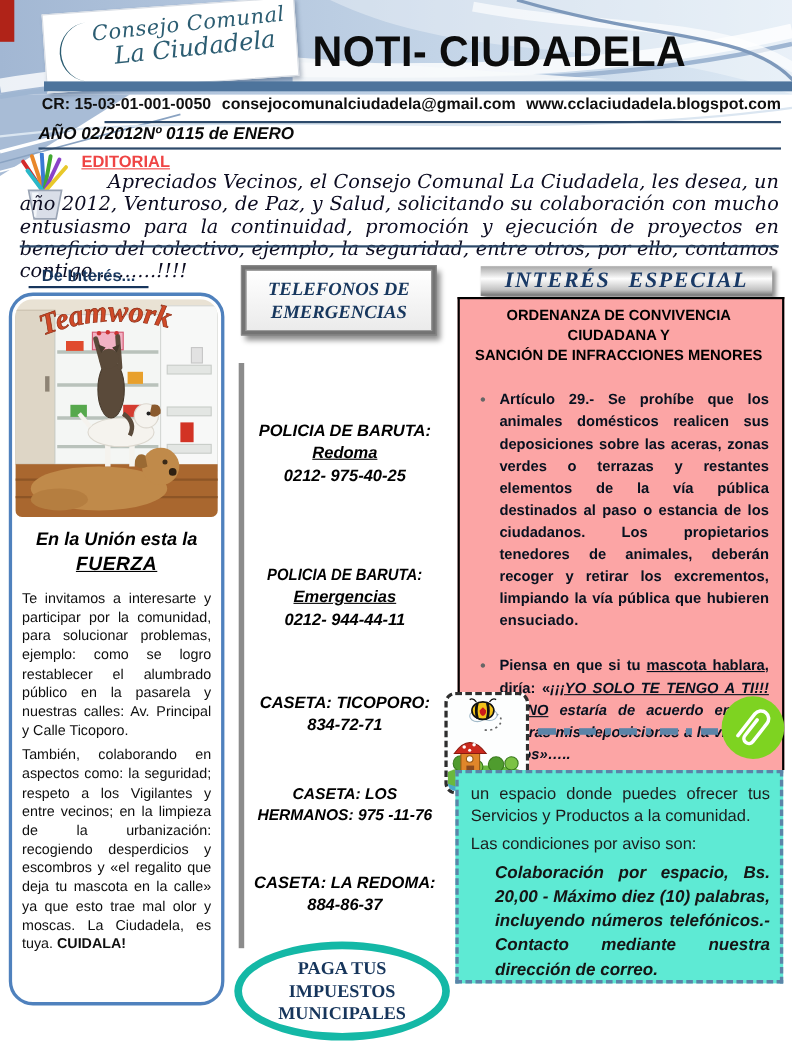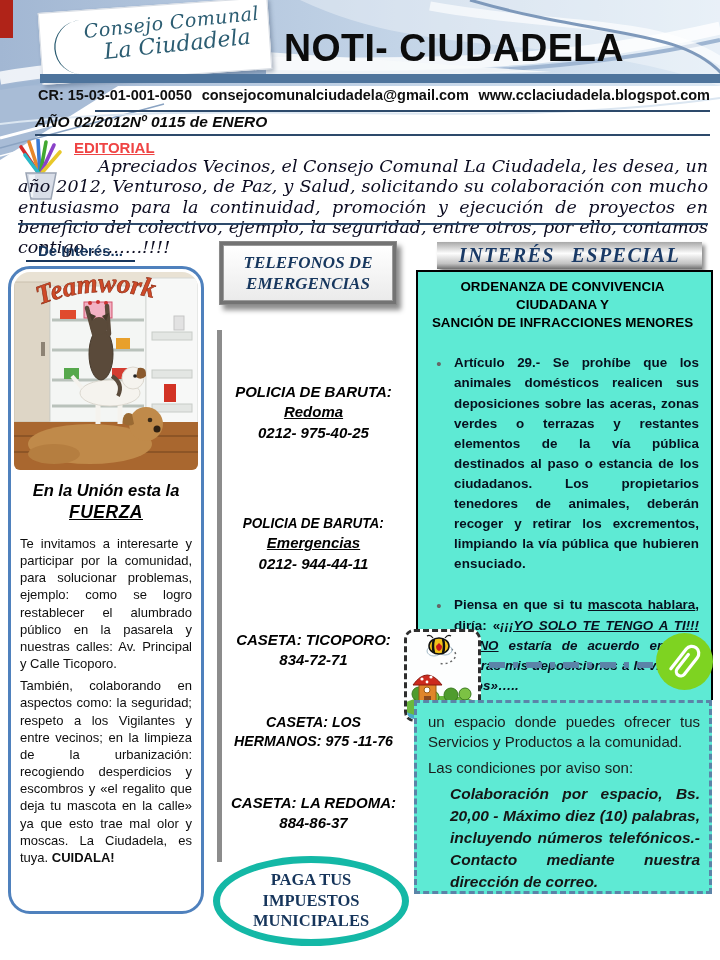--- a/index.html
+++ b/index.html
@@ -76,21 +76,21 @@
                  font-weight:bold;font-size:16.5px;color:#16355b;line-height:1.25;}
 
   
   #interes-header{left:437px;top:242px;width:265px;height:27px;
                   background:linear-gradient(180deg,#a8a8a8,#fdfdfd 42%,#c2c2c2 80%,#6f6f6f);
                   box-shadow:3px 3px 4px rgba(0,0,0,.45);display:flex;align-items:center;
                   justify-content:center;font-family:"Liberation Serif",serif;font-weight:bold;
                   font-style:italic;font-size:20px;letter-spacing:1.5px;word-spacing:10px;
                   color:#1a3a66;}
   #ord-box{left:416px;top:270px;width:297px;height:430px;border:2px solid #000;
-           border-bottom:none;background:#5eead4;box-sizing:border-box;padding:6px 10px 0 6px;}
+           border-bottom:none;background:#fca5a5;box-sizing:border-box;padding:6px 10px 0 6px;}
   #ord-title{text-align:center;font-weight:800;font-size:13.4px;line-height:1.35;color:#000;}
   .bullet-row{display:flex;margin-top:21px;}
   .bullet-dot{width:30px;text-align:center;color:#666;font-size:15px;flex:none;line-height:1.4;}
   .bullet-text{flex:1;font-weight:bold;font-size:13.4px;line-height:1.5;text-align:justify;
                color:#07111f;padding-right:2px;}
   .heavier{font-weight:900;letter-spacing:.2px;}
   .bt-u{text-decoration:underline;}
   .bt-iu{font-style:italic;text-decoration:underline;}
   .bt-i{font-style:italic;}
   #colmena{margin-top:36px;text-align:center;font-weight:bold;font-size:17px;color:#000;}

